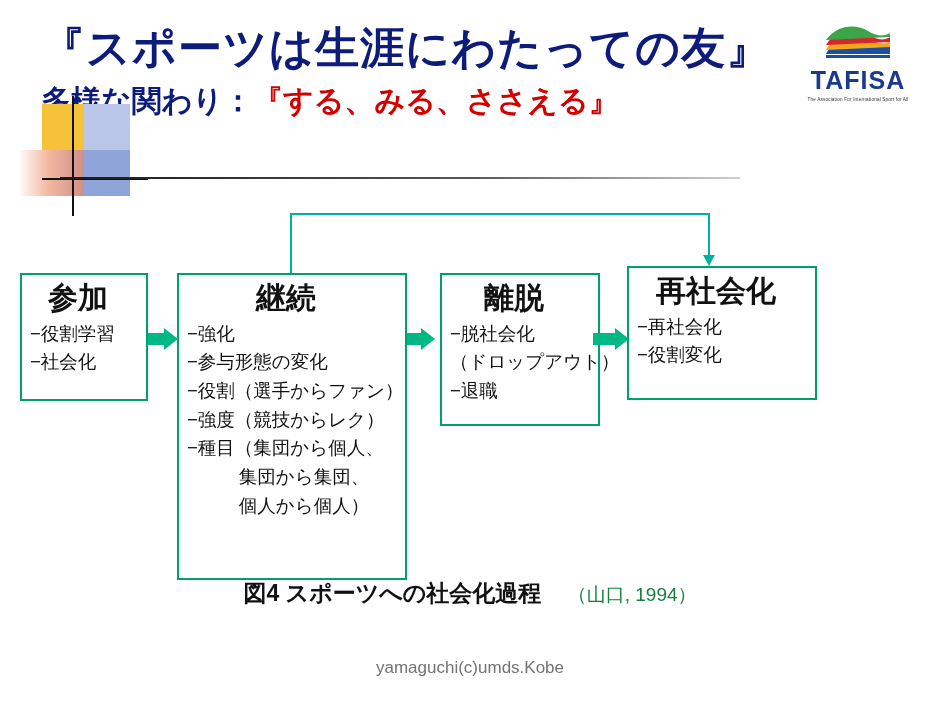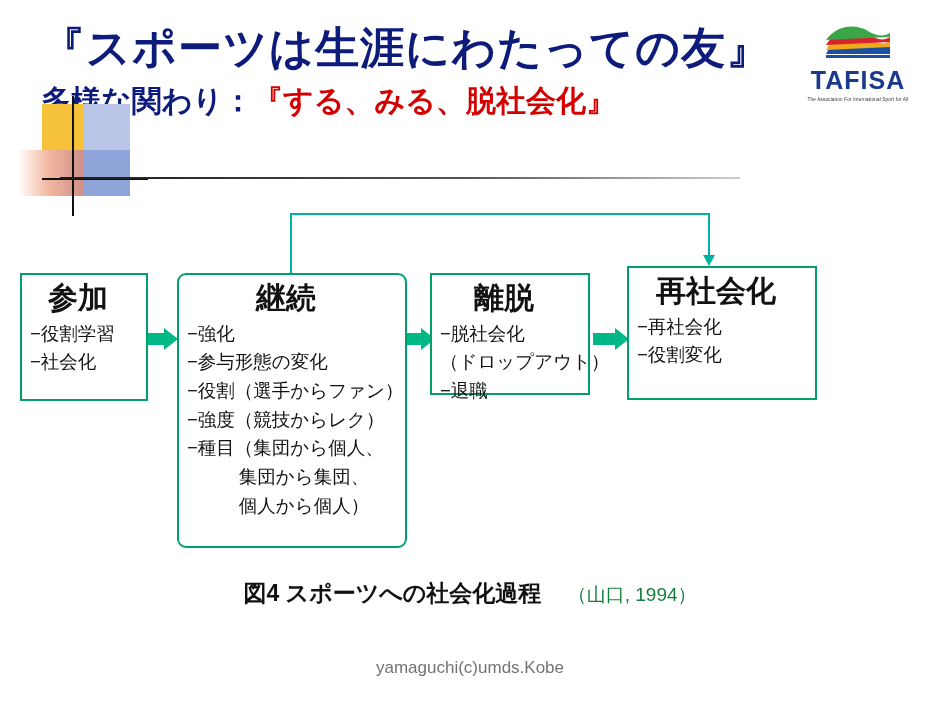--- a/index.html
+++ b/index.html
@@ -152,22 +152,22 @@
   .box-line {
     font-size: 18.5px;
     color: #111111;
     line-height: 1.55;
     white-space: nowrap;
   }
   .indent-1 { padding-left: 36px; text-align: center; }
 
   
   #box-0 { left: 20px;  top: 73px;  width: 128px; height: 128px; }
-  #box-1 { left: 177px; top: 73px;  width: 230px; height: 275px; border-radius: 9px; }
-  #box-2 { left: 430px; top: 73px;  width: 160px; height: 122px; }
+  #box-1 { left: 177px; top: 73px;  width: 230px; height: 307px; }
+  #box-2 { left: 440px; top: 73px;  width: 160px; height: 153px; }
   #box-3 { left: 627px; top: 66px;  width: 190px; height: 134px; }
 
   
   .arrow {
     position: absolute;
     height: 22px;
   }
   .arrow .shaft {
     position: absolute;
     left: 0; top: 5px;
@@ -245,21 +245,21 @@
     font-size: 17px;
     color: #737373;
   }
 </style>
 </head>
 <body>
 
 <div class="title-block">
   <div class="title-main">『スポーツは生涯にわたっての友』</div>
   <div class="subtitle-row">
-    <span class="subtitle-a">多様な関わり：</span><span class="subtitle-b">『する、みる、脱社会化』</span>
+    <span class="subtitle-a">多様な関わり：</span><span class="subtitle-b">『する、みる、ささえる』</span>
   </div>
 </div>
 
 <div class="deco">
   <div class="sq-grad"></div>
   <div class="sq-yellow"></div>
   <div class="sq-blue"></div>
   <div class="sq-blue2"></div>
   <div class="v-line"></div>
   <div class="h-line"></div>

